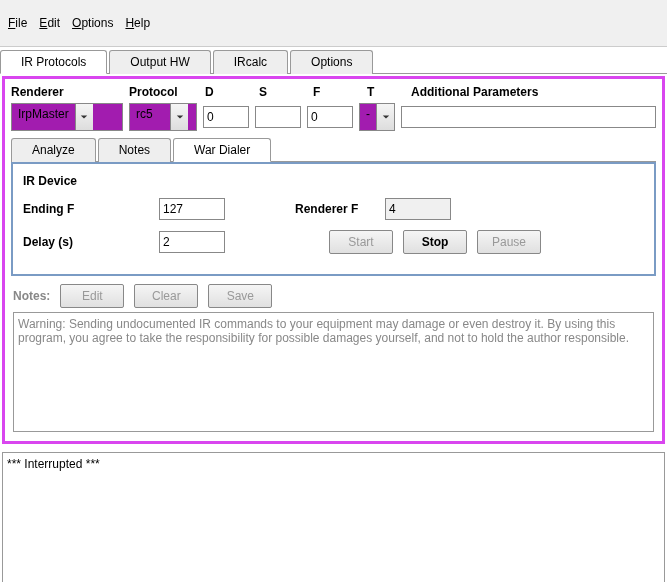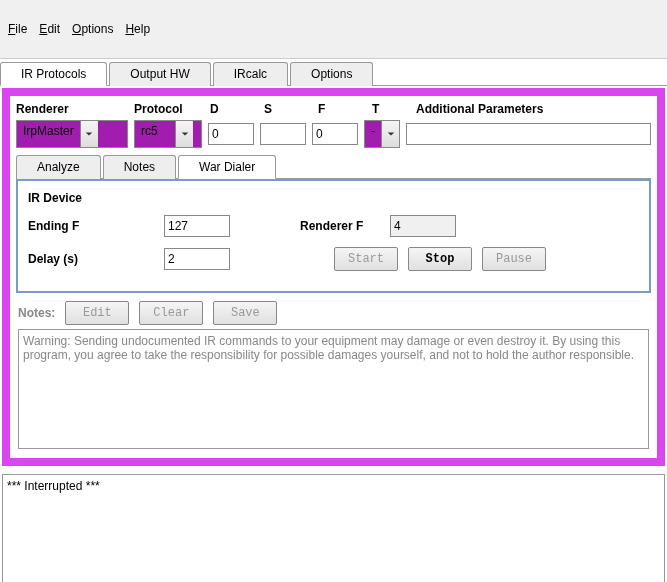--- a/index.html
+++ b/index.html
@@ -1,37 +1,37 @@
 <!DOCTYPE html>
 <html><head>
 <meta charset="utf-8">
 <style>
 * { box-sizing: border-box; margin: 0; padding: 0; }
 body { font-family: Arial, sans-serif; font-size: 12px; background: #fff; color: #000; width: 667px; }
-.menubar { display: flex; gap: 12px; padding: 22px 8px; background: #f0f0f0; border-bottom: 1px solid #ccc; }
+.menubar { display: flex; gap: 12px; padding: 16px 8px; background: #f0f0f0; border-bottom: 1px solid #ccc; }
 .menubar span { cursor: pointer; }
 .menubar span u { text-decoration: underline; }
 .tabs { display: flex; border-bottom: 1px solid #999; margin-top: 2px; }
 .tab { padding: 4px 20px; border: 1px solid #999; border-bottom: none; background: #eee; margin-right: 2px; cursor: pointer; border-radius: 3px 3px 0 0; position: relative; top: 1px; }
 .tab.active { background: #fff; border-bottom: 1px solid #fff; font-weight: normal; }
-.panel { border: 8px solid #d946ef; margin: 2px; padding: 6px; }
+.panel { border: 3px solid #d946ef; margin: 2px; padding: 6px; }
 .row { display: flex; align-items: center; gap: 6px; margin-bottom: 6px; }
 .headers { display: flex; gap: 6px; margin-bottom: 4px; font-weight: bold; }
 .headers div { font-weight: bold; }
 .combo { display: inline-flex; align-items: stretch; border: 1px solid #888; background: #a21caf; height: 28px; }
 .combo span { padding: 3px 6px; min-width: 60px; }
 .combo .arrow { width: 18px; border-left: 1px solid #888; display: flex; align-items: center; justify-content: center; background: linear-gradient(#f5f5f5,#ddd); }
 .arrow svg { width: 8px; height: 8px; }
 input.text { border: 1px solid #888; padding: 3px; height: 22px; background: #fff; font-family: inherit; font-size: 12px; }
 input.text.readonly { background: #f0f0f0; }
 .subtabs { display: flex; margin-top: 4px; }
 .subpanel { border: 2px solid #7a9bc4; padding: 10px; }
 .subrow { display: flex; align-items: center; gap: 10px; margin-bottom: 10px; }
 .subrow label { font-weight: bold; width: 126px; }
-button { padding: 3px 12px; border: 1px solid #888; background: linear-gradient(#f5f5f5,#e0e0e0); cursor: pointer; font-family: Liberation Mono, monospace; font-size: 12px; height: 24px; min-width: 64px; border-radius: 2px; }
+button { padding: 3px 12px; border: 1px solid #888; background: linear-gradient(#f5f5f5,#e0e0e0); cursor: pointer; font-family: Liberation Sans, sans-serif; font-size: 12px; height: 24px; min-width: 64px; border-radius: 2px; }
 button:disabled { color: #999; cursor: default; }
 button.strong { font-weight: bold; }
 .notes-row { display: flex; align-items: center; gap: 10px; margin: 8px 2px 4px 2px; }
 .notes-label { color: #888; font-weight: bold; }
 textarea { width: calc(100% - 4px); margin: 0 2px; border: 1px solid #999; padding: 4px; font-family: inherit; font-size: 12px; resize: none; }
 .notes-text { height: 120px; color: #888; }
 .log-text { height: 140px; margin-top: 6px; }
 </style>
 </head>
 <body>

